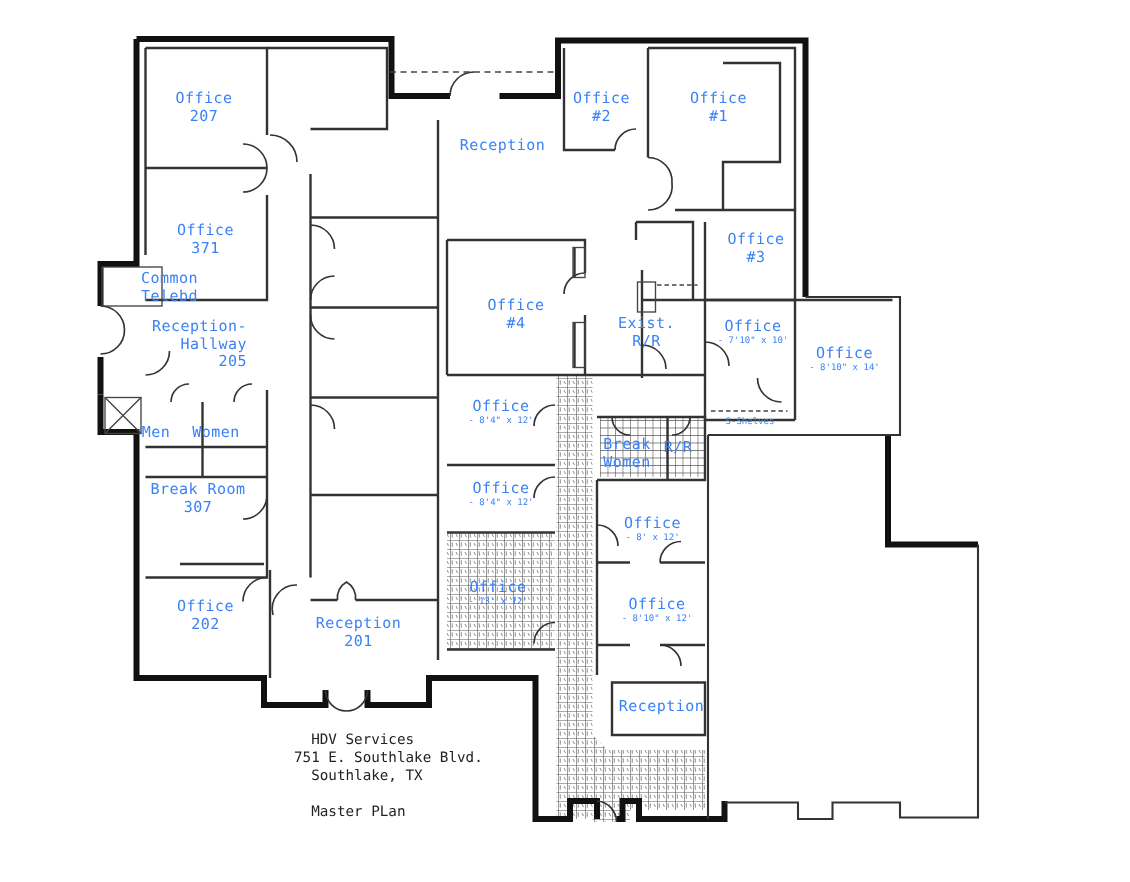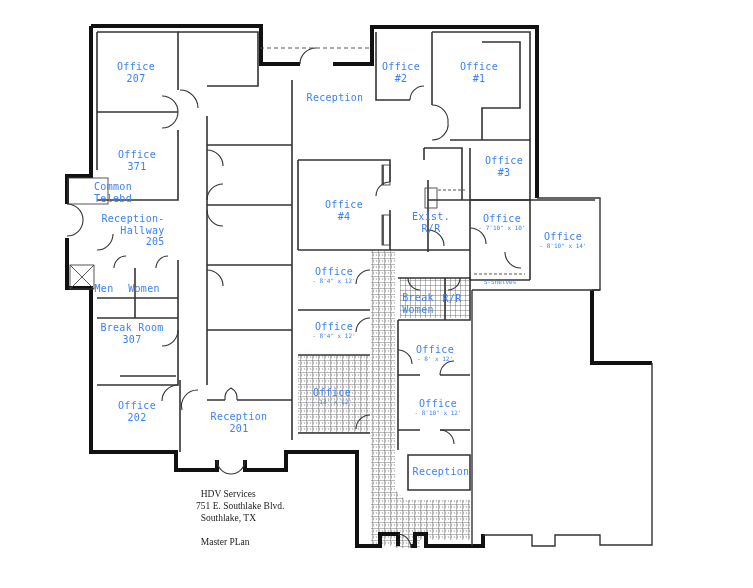--- a/index.html
+++ b/index.html
@@ -2,21 +2,21 @@
 <html><head>
 <meta charset="utf-8">
 <style>
   html, body { margin: 0; padding: 0; background: #ffffff; }
   body { width: 753px; height: 588px; position: relative; overflow: hidden; font-family: "DejaVu Sans", sans-serif; }
   #plan { position: absolute; left: 0; top: 0; }
   .lbl { position: absolute; font-family: "DejaVu Sans Mono", monospace; color: #3b82f6; text-align: center; white-space: pre; line-height: 1.15; transform: translate(-50%, -50%); }
   .lbl .n { font-size: 10px; letter-spacing: 0.3px; display: block; }
   .lbl .d { font-size: 6px; display: block; }
   .title-block { position: absolute; left: 196px; top: 488px; font-family: "DejaVu Sans Mono", monospace; font-size: 9.5px; color: #222; line-height: 12px; }
-  .title-block div { white-space: pre; font-family: Liberation Serif, serif; }
+  .title-block div { white-space: pre; }
 </style>
 </head>
 <body>
 
 <svg id="plan" width="753" height="588" viewBox="0 0 753 588" xmlns="http://www.w3.org/2000/svg">
   <defs>
     <pattern id="tile" width="6" height="6" patternUnits="userSpaceOnUse">
       <rect width="6" height="6" fill="#fff"></rect>
       <path d="M0 0 H6 M0 0 V6" stroke="#555" stroke-width="0.8"></path>
       <path d="M1.5 1.5 v3 M4 2 l1 2" stroke="#666" stroke-width="0.5"></path>

